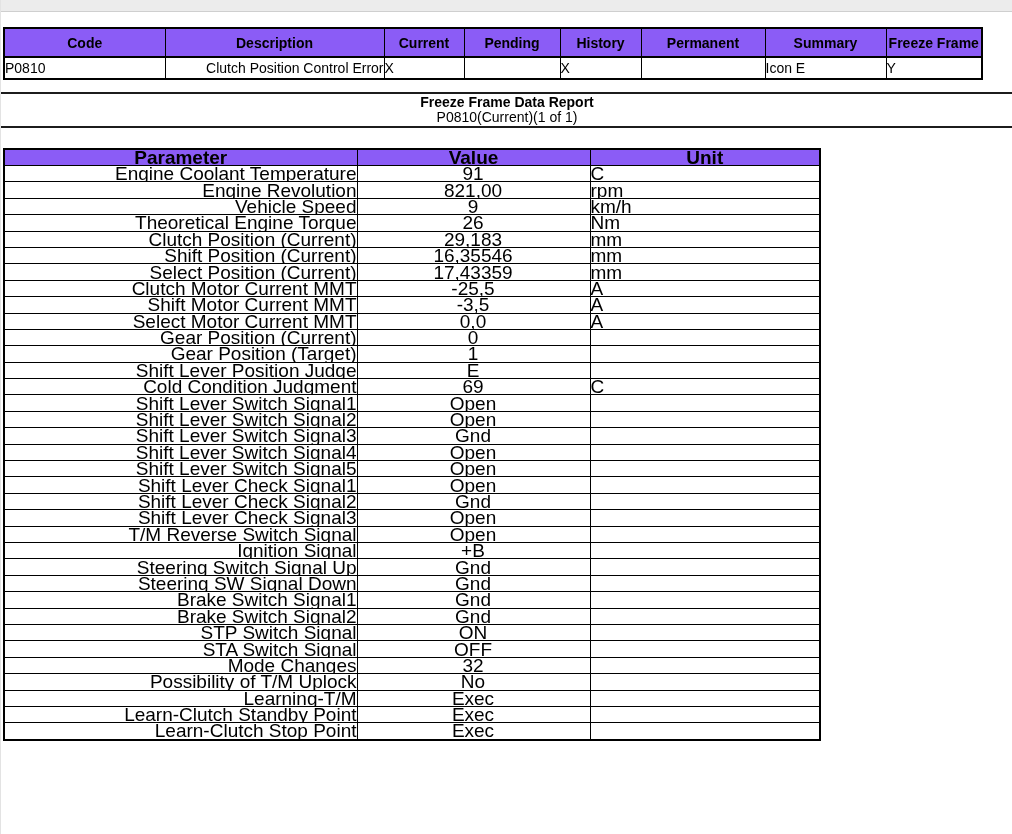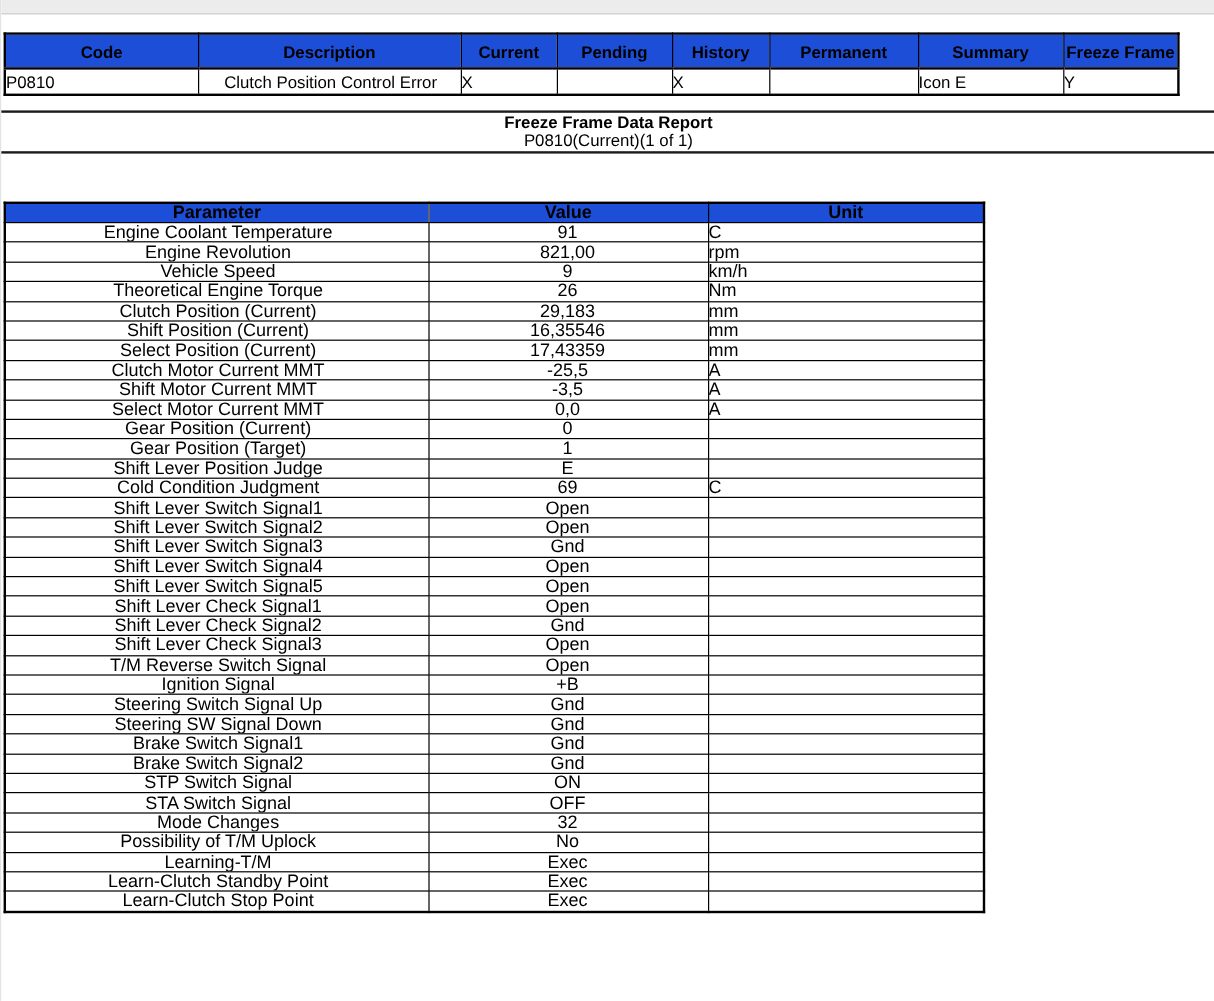--- a/index.html
+++ b/index.html
@@ -46,39 +46,39 @@
   .rule1{top:92px;}
   .rule2{top:126px;}
   .title-block{
     position:absolute;left:0;top:95px;width:1012px;
     text-align:center;
     font-size:14px;line-height:15px;
   }
   .title-block .rt{font-weight:bold;}
   
   .ff{
-    position:absolute;left:2px;top:168px;width:816px;
+    position:absolute;left:2px;top:148px;width:816px;
     border:2px solid #000;
-    font-size:15px;
+    font-size:19px;
     padding-left:40px;
   }
   .ff th{
     height:15px;
     line-height:15px;
     font-weight:bold;
     text-align:center;
     vertical-align:middle;
   }
   .ff td{
     height:15.4px;
     line-height:15px;
     vertical-align:middle;
   }
-  .hdr{background:#1d4ed8;}
-  .c-left{text-align:center;padding-left:2px;}
+  .hdr{background:#8b5cf6;}
+  .c-left{text-align:right;padding-left:2px;}
   .c-right{text-align:center;padding-right:1px;}
   .c-center{text-align:left;}
 </style>
 </head>
 <body>
 
 <div class="topbar"></div>
 
 <table class="dtc">
   <colgroup>

